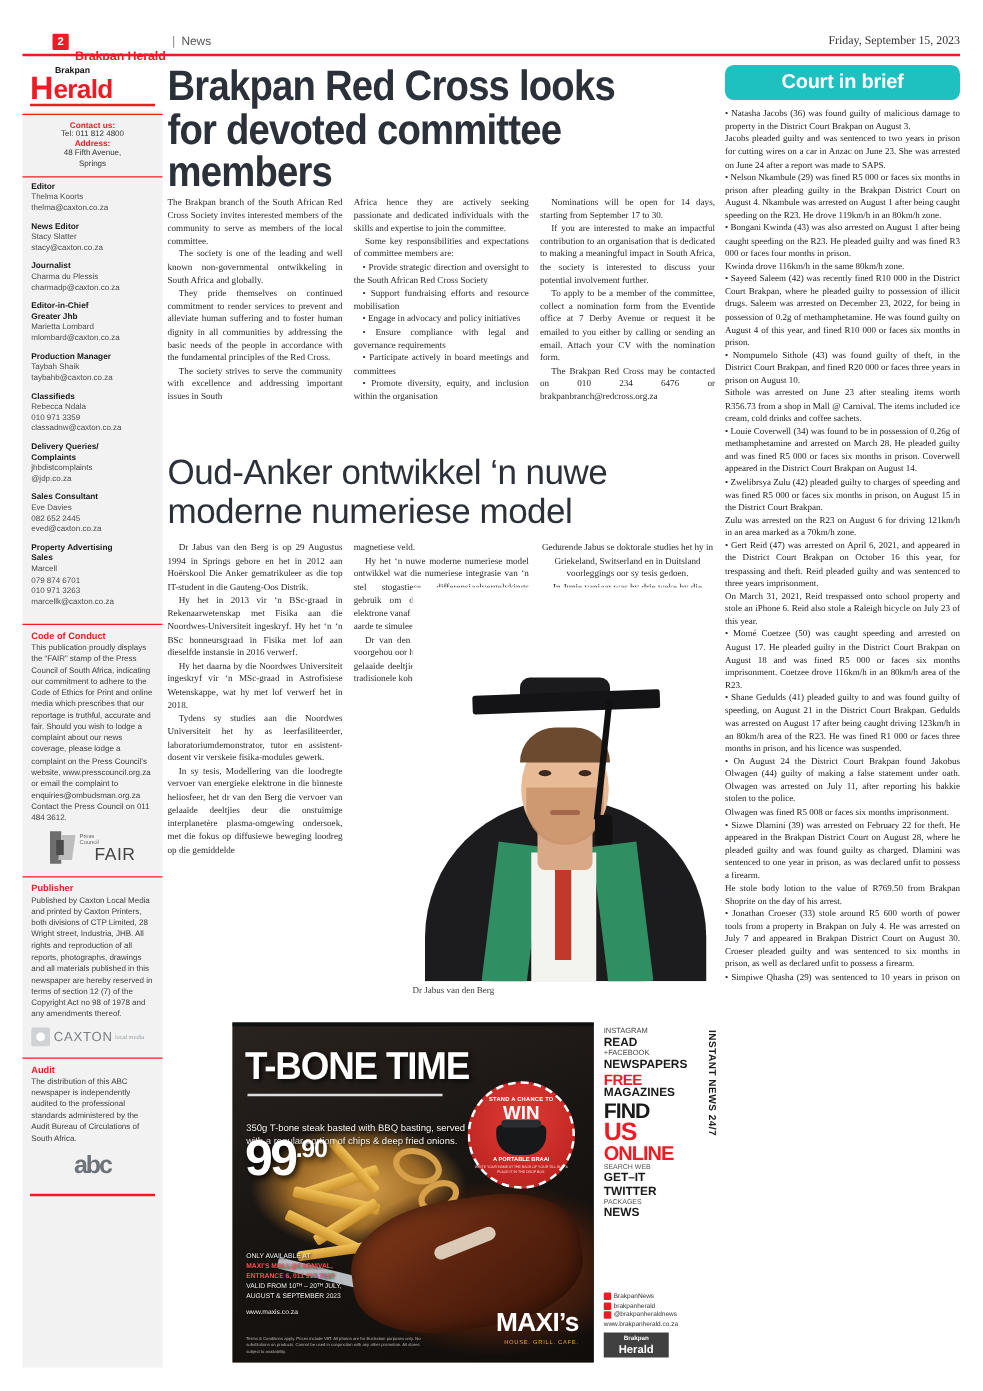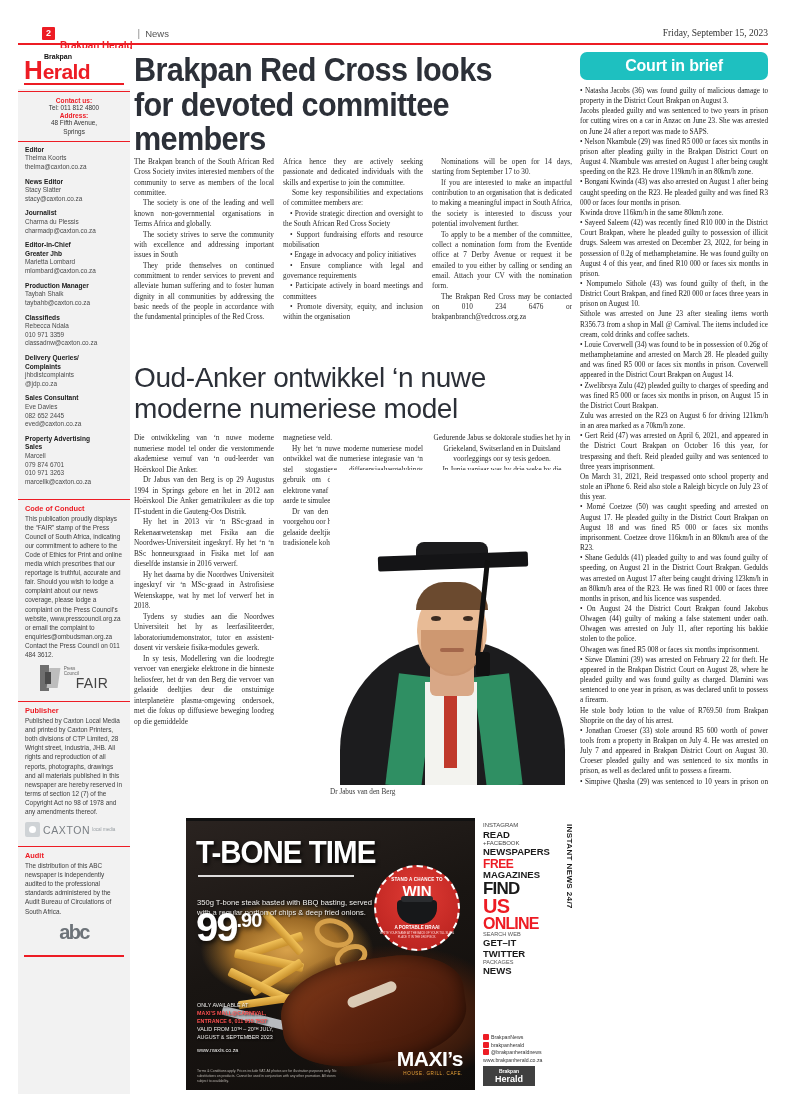--- a/index.html
+++ b/index.html
@@ -375,23 +375,23 @@
       <div class="abc-logo">abc</div>
     </div>
     <div class="rail-endrule"></div>
   </div>
 
   <div class="lead-head">Brakpan Red Cross looks for devoted committee members</div>
 
   <div class="lead-cols">
     <div class="lead-col">
       <p class="noind">The Brakpan branch of the South African Red Cross Society invites interested members of the community to serve as members of the local committee.</p>
-      <p>The society is one of the leading and well known non-governmental organisations in Terms Africa and globally.</p>
+      <p>The society is one of the leading and well known non-governmental ontwikkeling in South Africa and globally.</p>
+      <p>They pride themselves on continued commitment to render services to prevent and alleviate human suffering and to foster human dignity in all communities by addressing the basic needs of the people in accordance with the fundamental principles of the Red Cross.</p>
       <p>The society strives to serve the community with excellence and addressing important issues in South</p>
-      <p>They pride themselves on continued commitment to render services to prevent and alleviate human suffering and to foster human dignity in all communities by addressing the basic needs of the people in accordance with the fundamental principles of the Red Cross.</p>
     </div>
     <div class="lead-col">
       <p class="noind">Africa hence they are actively seeking passionate and dedicated individuals with the skills and expertise to join the committee.</p>
       <p>Some key responsibilities and expectations of committee members are:</p>
       <p class="bullet">• Provide strategic direction and oversight to the South African Red Cross Society</p>
       <p class="bullet">• Support fundraising efforts and resource mobilisation</p>
       <p class="bullet">• Engage in advocacy and policy initiatives</p>
       <p class="bullet">• Ensure compliance with legal and governance requirements</p>
       <p class="bullet">• Participate actively in board meetings and committees</p>
       <p class="bullet">• Promote diversity, equity, and inclusion within the organisation</p>
@@ -401,21 +401,20 @@
       <p>If you are interested to make an impactful contribution to an organisation that is dedicated to making a meaningful impact in South Africa, the society is interested to discuss your potential involvement further.</p>
       <p>To apply to be a member of the committee, collect a nomination form from the Eventide office at 7 Derby Avenue or request it be emailed to you either by calling or sending an email. Attach your CV with the nomination form.</p>
       <p>The Brakpan Red Cross may be contacted on 010 234 6476 or brakpanbranch@redcross.org.za</p>
     </div>
   </div>
 
   <div class="af-head">Oud-Anker ontwikkel ‘n nuwe moderne numeriese model</div>
 
   <div class="af-cols">
     <div class="af-col">
-      <p class="noind">Die ontwikkeling van ‘n nuwe moderne numeriese model tel onder die verstommende akademiese vernuf van ‘n oud-leerder van Hoërskool Die Anker.</p>
       <p>Dr Jabus van den Berg is op 29 Augustus 1994 in Springs gebore en het in 2012 aan Hoërskool Die Anker gematrikuleer as die top IT-student in die Gauteng-Oos Distrik.</p>
       <p>Hy het in 2013 vir ‘n BSc-graad in Rekenaarwetenskap met Fisika aan die Noordwes-Universiteit ingeskryf. Hy het ‘n ‘n BSc honneursgraad in Fisika met lof aan dieselfde instansie in 2016 verwerf.</p>
       <p>Hy het daarna by die Noordwes Universiteit ingeskryf vir ‘n MSc-graad in Astrofisiese Wetenskappe, wat hy met lof verwerf het in 2018.</p>
       <p>Tydens sy studies aan die Noordwes Universiteit het hy as leerfasiliteerder, laboratoriumdemonstrator, tutor en assistent-dosent vir verskeie fisika-modules gewerk.</p>
       <p>In sy tesis, Modellering van die loodregte vervoer van energieke elektrone in die binneste heliosfeer, het dr van den Berg die vervoer van gelaaide deeltjies deur die onstuimige interplanetère plasma-omgewing ondersoek, met die fokus op diffusiewe beweging loodreg op die gemiddelde</p>
     </div>
     <div class="af-col">
       <p class="noind">magnetiese veld.</p>
       <p>Hy het ‘n nuwe moderne numeriese model ontwikkel wat die numeriese integrasie van ‘n stel stogastiese differensiaalvergelykings gebruik om die vervoer van lae-energie-elektrone vanaf die Joviese magnetosfeer na die aarde te simuleer.</p>
       <p>Dr van den Berg het ook ‘n nuwe teorie voorgehou oor hoe turbulente skommelings met gelaaide deeltjies in wisselwerking tree en die tradisionele koherente dryfbeweging ontwrig.</p>

